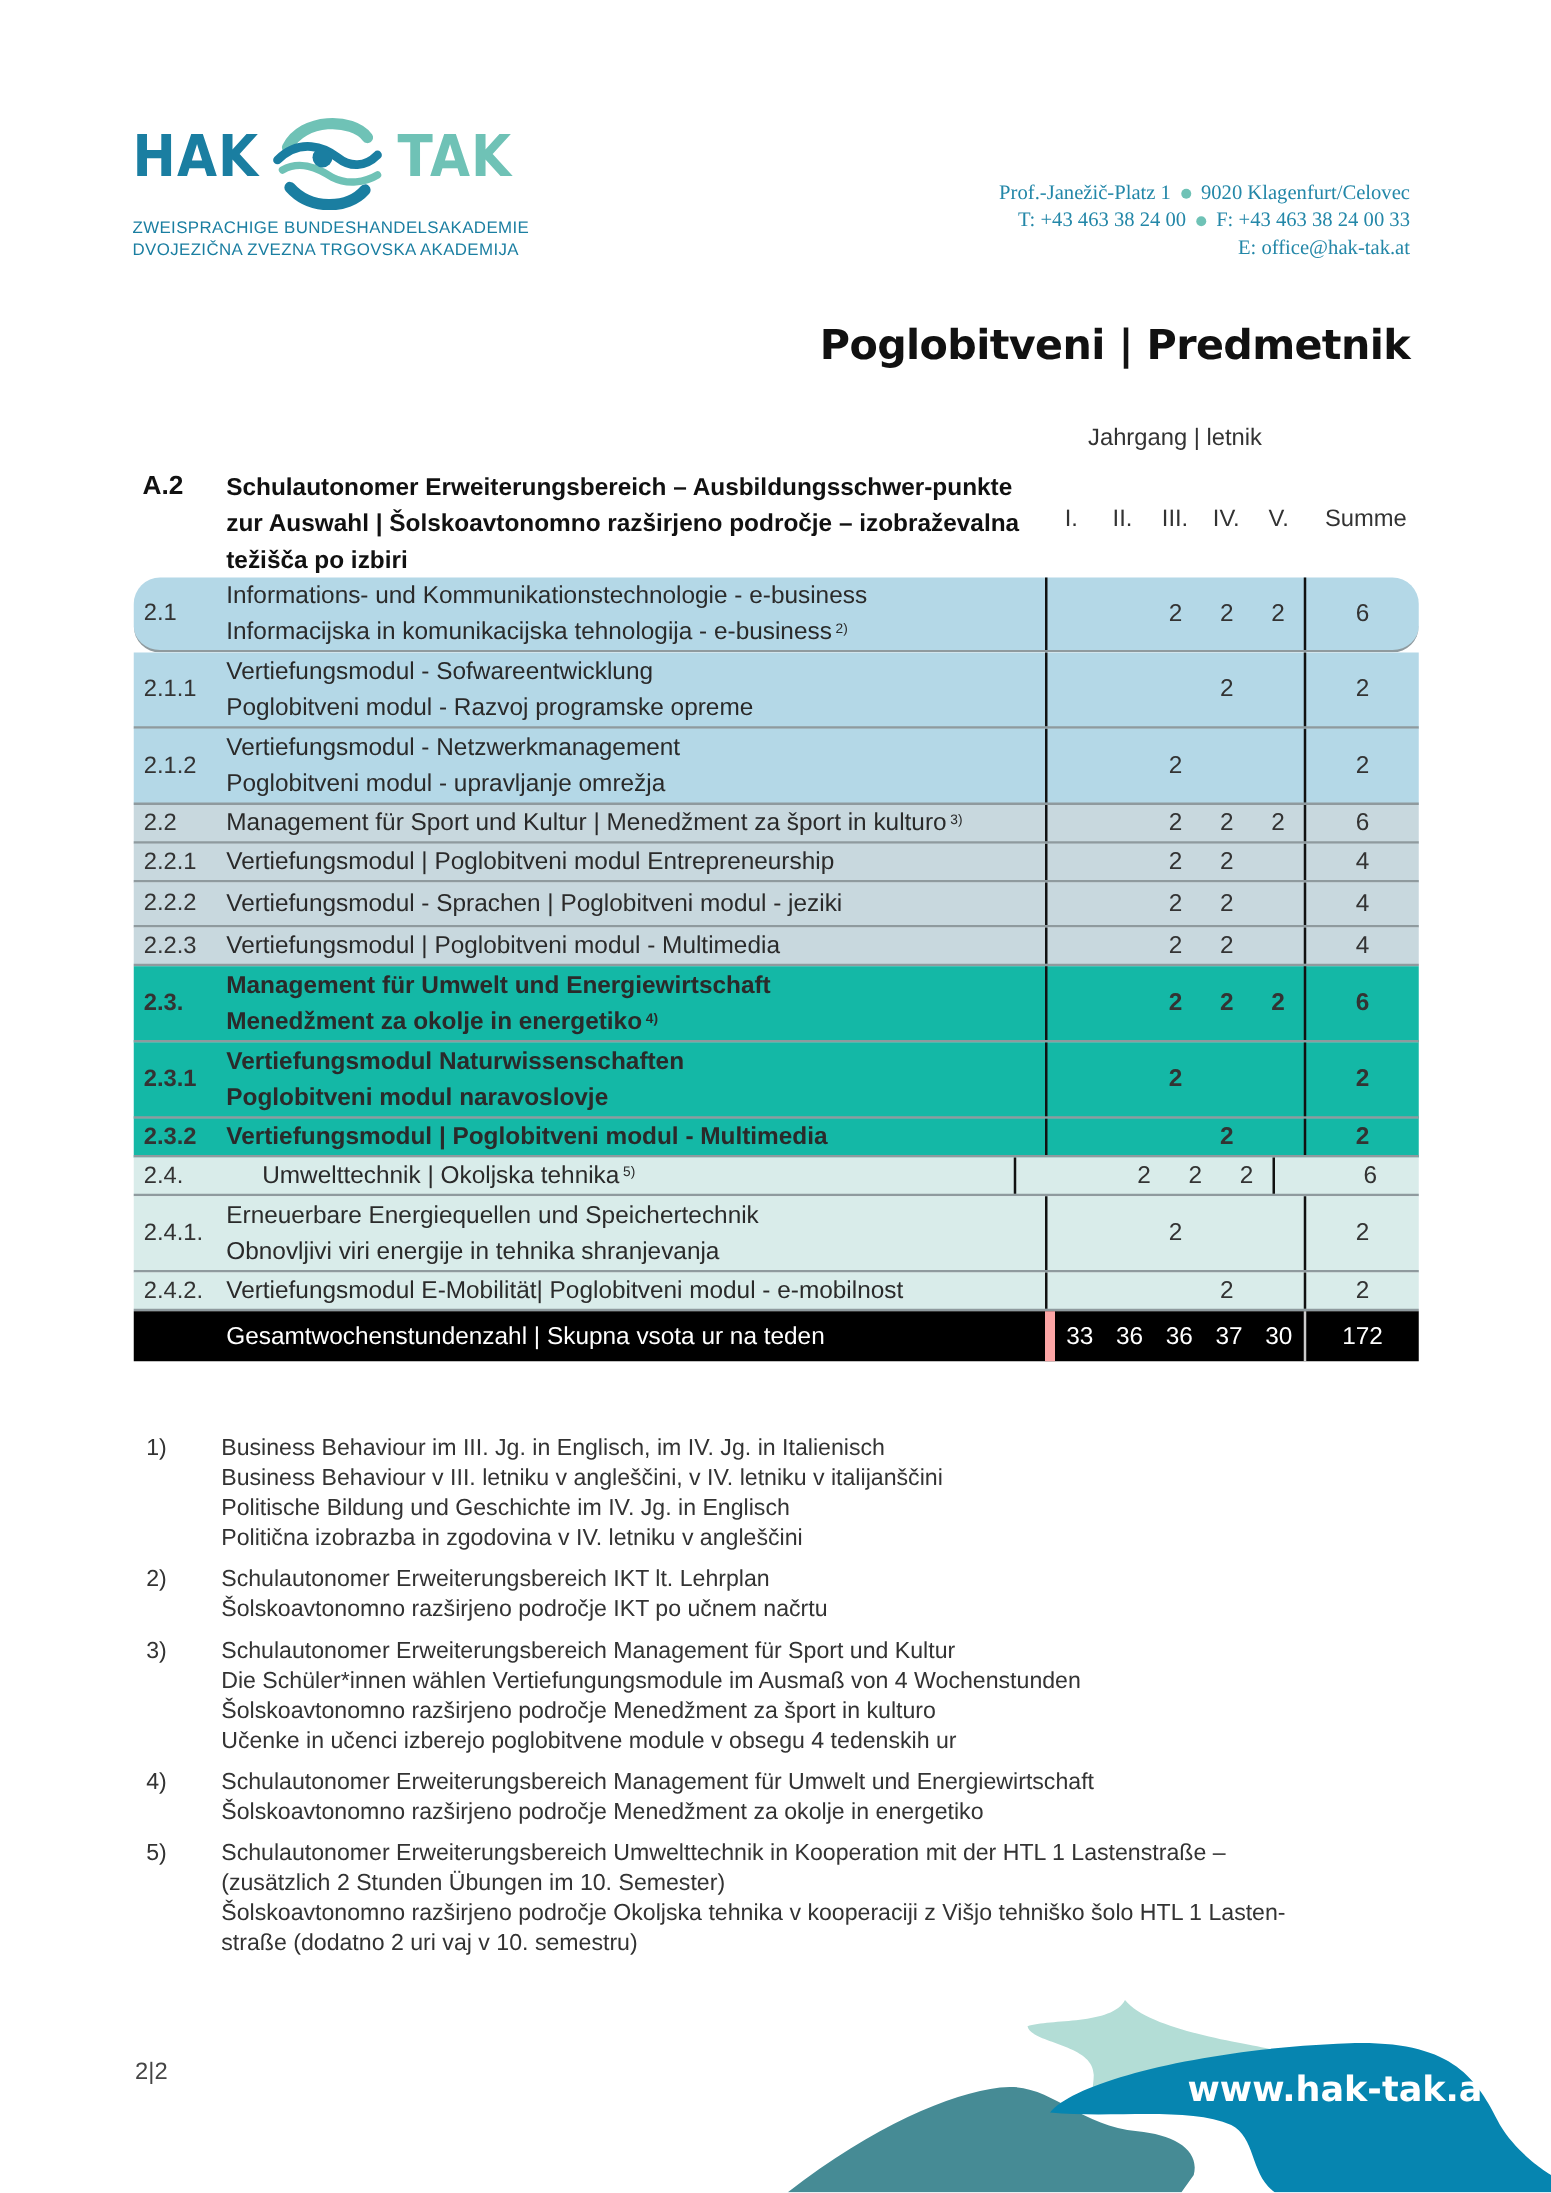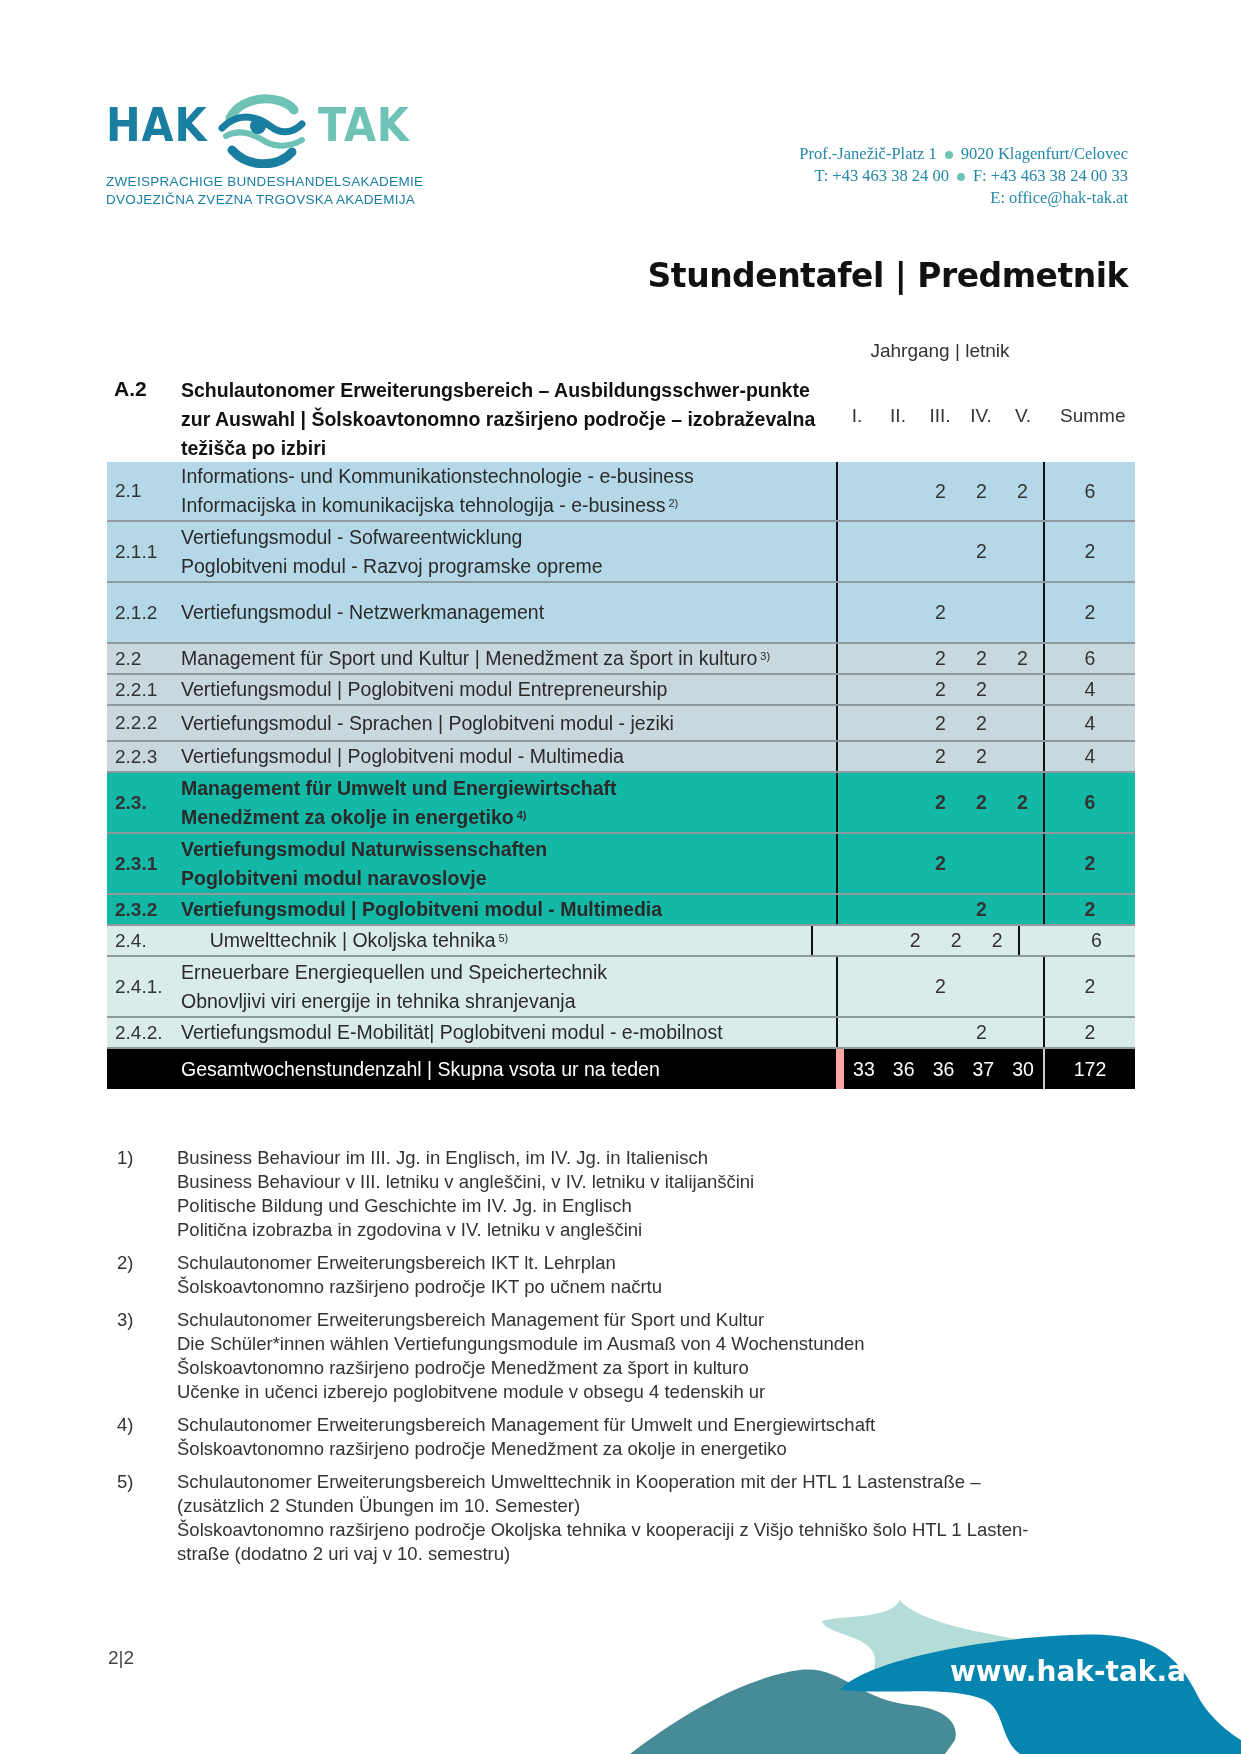--- a/index.html
+++ b/index.html
@@ -73,36 +73,36 @@
   <div class="sub sub1">ZWEISPRACHIGE BUNDESHANDELSAKADEMIE</div>
   <div class="sub sub2">DVOJEZIČNA ZVEZNA TRGOVSKA AKADEMIJA</div>
 </div>
 
 <div class="address">
   <div><span>Prof.-Janežič-Platz 1</span><span class="dot"></span><span>9020 Klagenfurt/Celovec</span></div>
   <div><span>T: +43 463 38 24 00</span><span class="dot"></span><span>F: +43 463 38 24 00 33</span></div>
   <div><span>E: office@hak-tak.at</span></div>
 </div>
 
-<div class="title">Stundentafel | Predmetnik</div>
+<div class="title">Poglobitveni | Predmetnik</div>
 
 <div class="jahrgang">Jahrgang | letnik</div>
 <div class="sec-num">A.2</div>
 <div class="sec-title">Schulautonomer Erweiterungsbereich – Ausbildungsschwer-punkte zur Auswahl  |  Šolskoavtonomno razširjeno področje – izobraževalna težišča po izbiri</div>
 <div class="col-heads">
   <span style="left:836px">I.</span>
   <span style="left:877px">II.</span>
   <span style="left:919px">III.</span>
   <span style="left:960px">IV.</span>
   <span style="left:1002px">V.</span>
   <span style="left:1060px; width:60px">Summe</span>
 </div>
 
 <div class="table" id="tbl">
-    <div class="row c-blue" style="height: 60px;">
+    <div class="row c-blue" style="height: 60px; border-radius: 21px;">
       <div class="num">2.1</div>
       <div class="text">
         <div><span>Informations- und Kommunikationstechnologie - e-business</span></div>
         <div><span>Informacijska in komunikacijska tehnologija - e-business</span><sup>2)</sup></div>
       </div>
       <div class="vals">
         <span></span>
         <span></span>
         <span>2</span>
         <span>2</span>
@@ -122,20 +122,21 @@
         <span></span>
         <span>2</span>
         <span></span>
       </div>
       <div class="sum">2</div>
     </div>
     <div class="row c-blue" style="height: 61px;">
       <div class="num">2.1.2</div>
       <div class="text">
         <div><span>Vertiefungsmodul - Netzwerkmanagement</span></div>
+        <div><span>Poglobitveni modul - upravljanje omrežja</span></div>
       </div>
       <div class="vals">
         <span></span>
         <span></span>
         <span>2</span>
         <span></span>
         <span></span>
       </div>
       <div class="sum">2</div>
     </div>

